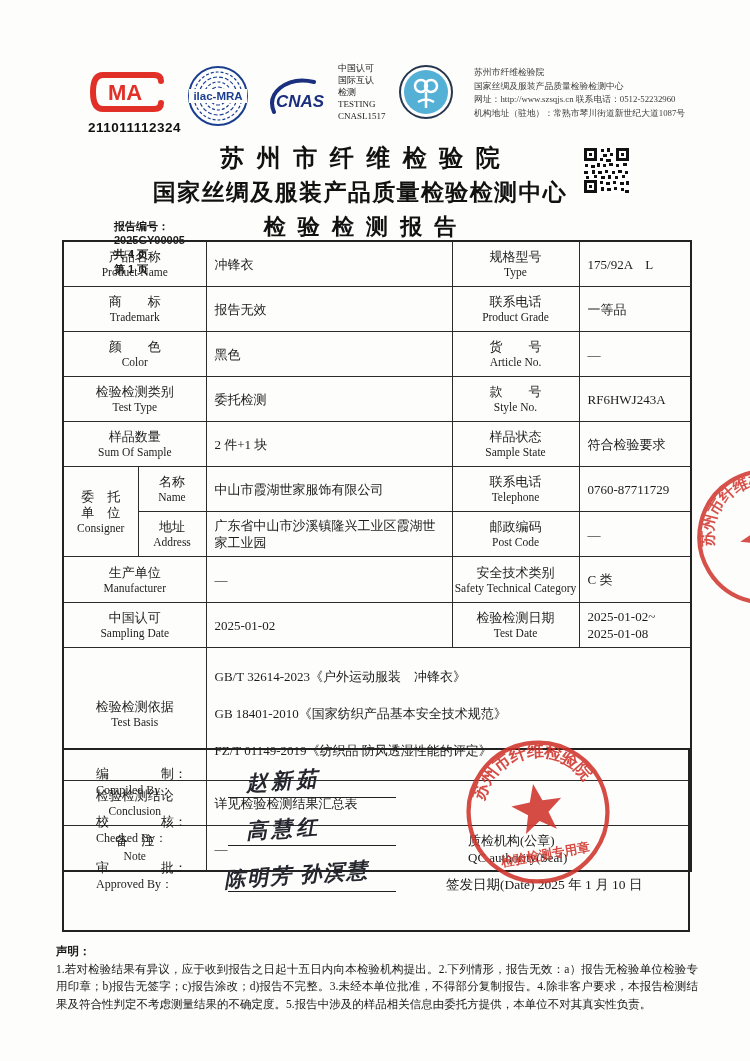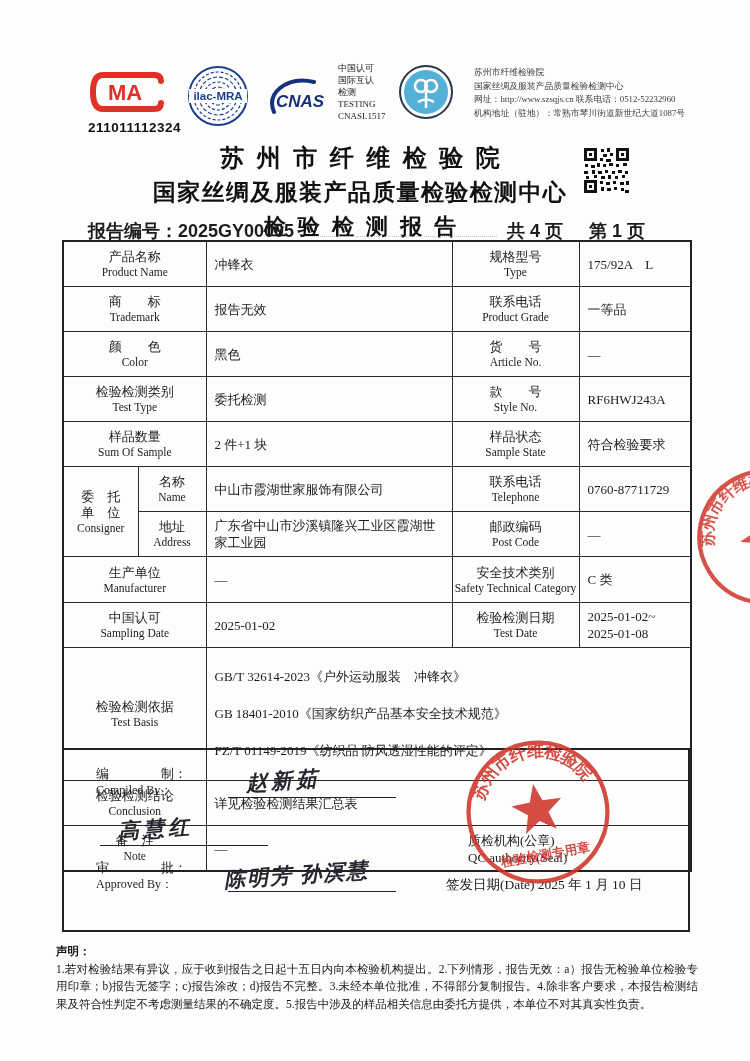--- a/index.html
+++ b/index.html
@@ -18,21 +18,21 @@
 
   
   .title-block { position:absolute; left:60px; top:142px; width:600px; text-align:center;
                  font-family:"Liberation Sans", sans-serif; font-weight:bold; color:#111; }
   .t1 { font-size:24px; letter-spacing:.52em; text-indent:.52em; }
   .t2 { font-size:23px; letter-spacing:.06em; margin-top:3px; }
   .t3 { font-size:22px; letter-spacing:.55em; text-indent:.55em; margin-top:4px; }
   .qr { position:absolute; left:583px; top:147px; }
 
   .report-line { position:absolute; left:88px; top:219px; width:557px; display:flex; align-items:baseline;
-                 font-family:"Liberation Sans", sans-serif; font-weight:bold; font-size:18px; }
+                 font-family:"Liberation Sans", sans-serif; font-weight:bold; font-size:11px;flex-direction:column; }
   .leader { flex:1; border-bottom:1.5px dotted #9a9a9a; height:.85em; margin:0 10px; opacity:.55; }
   .pgc { margin-left:26px; }
 
   
   table.main { position:absolute; left:62px; top:240px; width:628px; border-collapse:collapse; table-layout:fixed; }
   table.main td { border:1px solid #2b2b2b; vertical-align:middle; overflow:hidden; }
   table.main { border:2px solid #222; }
   td.lbl { text-align:center; padding:7px 2px; }
   td.lbl .zh { font-size:13px; line-height:16px; }
   td.lbl .en { font-size:11.5px; line-height:14px; font-family:"Liberation Serif", serif; }
@@ -330,20 +330,24 @@
     <div class="sig-row" style="top:14px">
       <div class="sig-lbl">
         <div>编　　　　制：</div>
         <div class="en">Compiled By：</div>
       </div>
       <div class="sig-line">
         <span class="ink">赵新茹</span>
       </div>
     </div>
     <div class="sig-row" style="top:62px">
+      <div class="sig-lbl">
+        <div>校　　　　核：</div>
+        <div class="en">Checked  By：</div>
+      </div>
       <div class="sig-line">
         <span class="ink">高慧红</span>
       </div>
     </div>
     <div class="sig-row" style="top:108px">
       <div class="sig-lbl">
         <div>审　　　　批：</div>
         <div class="en">Approved By：</div>
       </div>
       <div class="sig-line">

